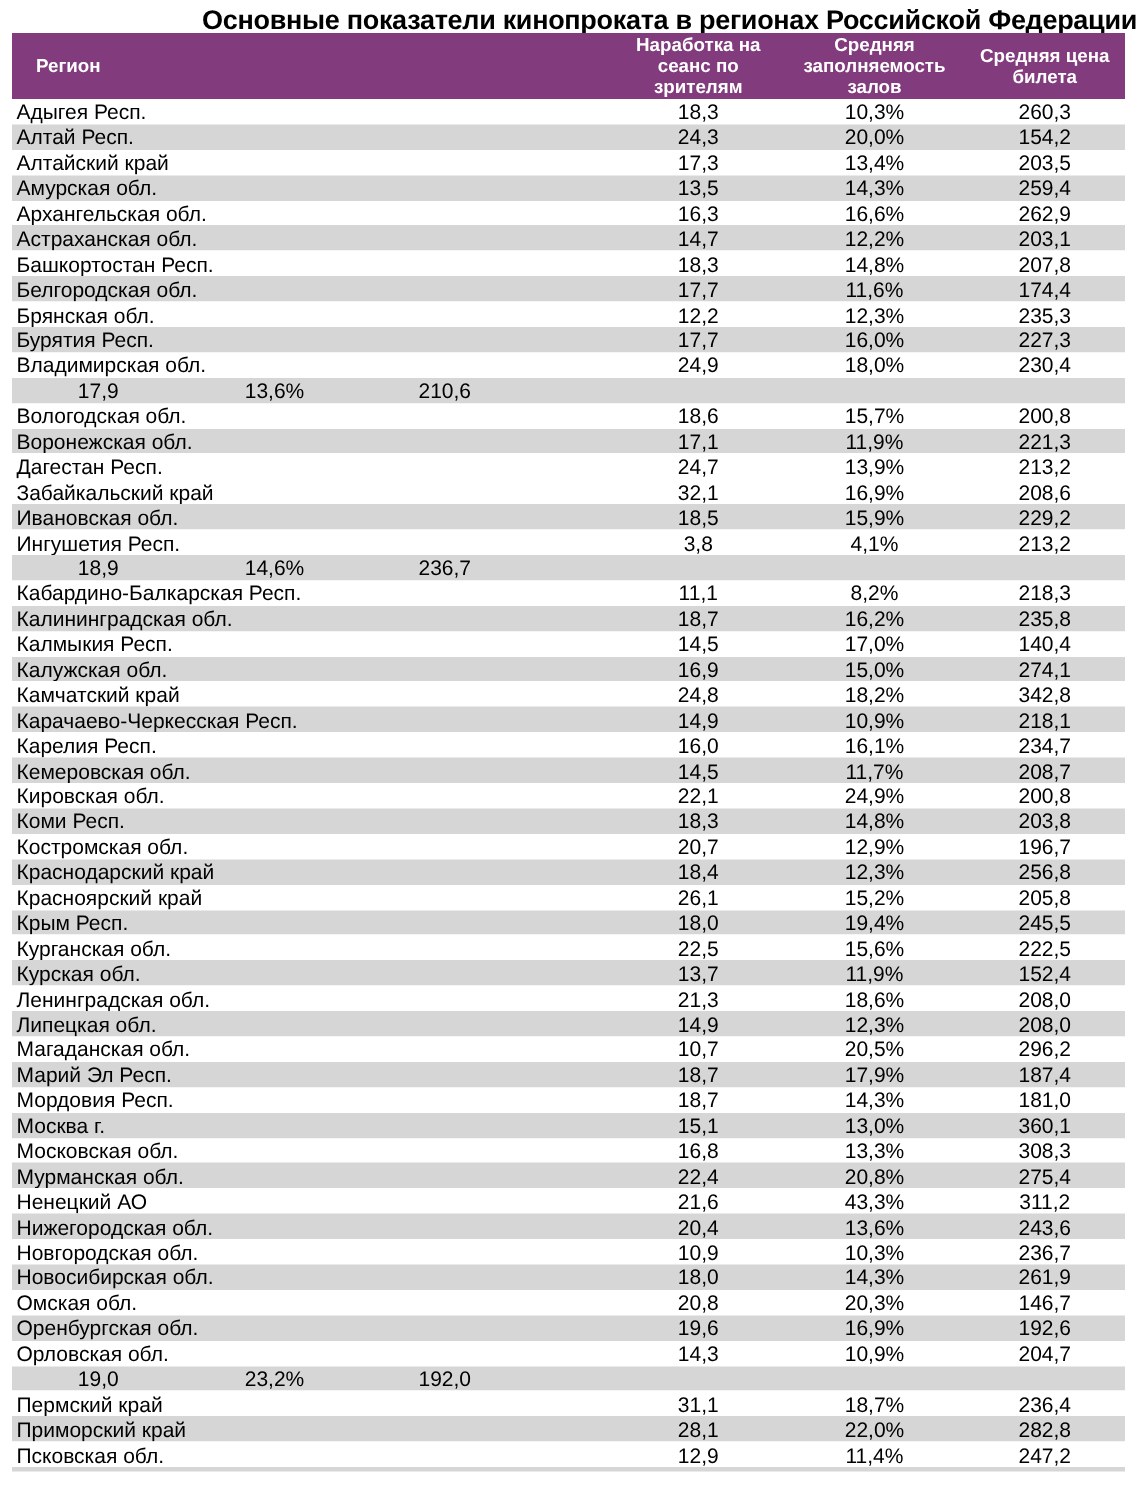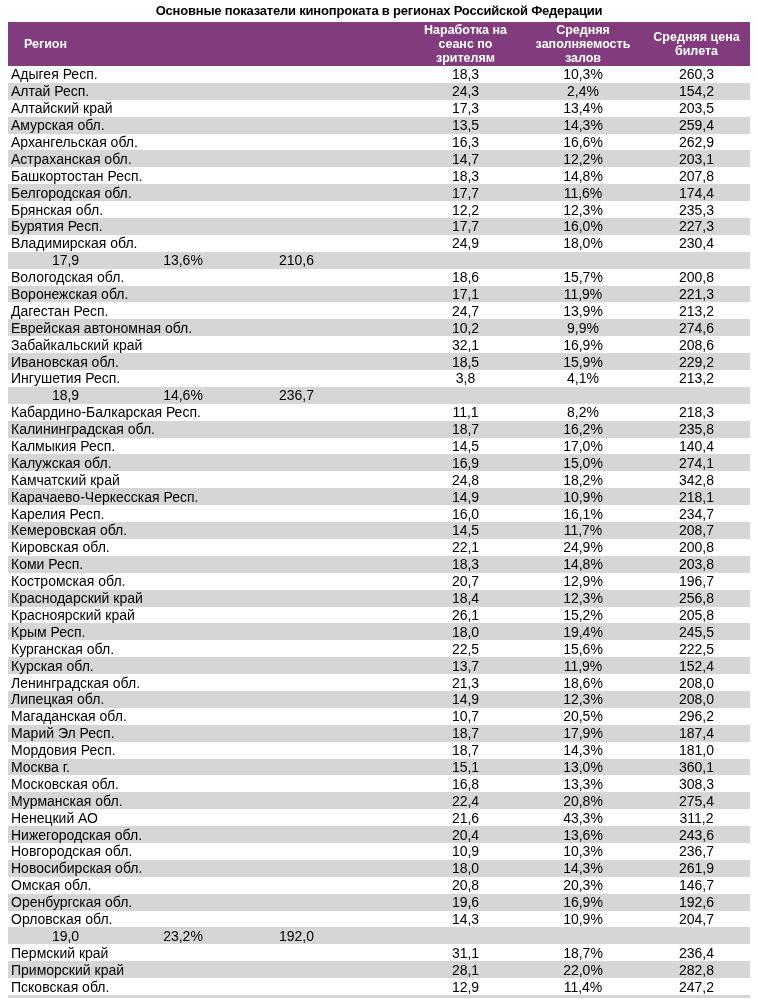--- a/index.html
+++ b/index.html
@@ -19,22 +19,22 @@
   .page {
     position: relative;
     width: 758px; height: 999px;
     overflow: hidden;
     background: var(--background);
   }
   .title {
     position: absolute;
     top: 3px; left: 0;
     width: 758px;
-    text-align: center;
-    font-size: 13px;
+    text-align: right;
+    font-size: 18px;
     font-weight: bold;
     letter-spacing: -0.2px;
     color: var(--body-text);
   }
   .table {
     position: absolute;
     top: 22px; left: 8px;
     width: 742px;
   }
   .thead {
@@ -99,21 +99,21 @@
     <div id="tbody">
         <div class="tr">
           <div class="td col-region">Адыгея Респ.</div>
           <div class="td col-c1">18,3</div>
           <div class="td col-c2">10,3%</div>
           <div class="td col-c3">260,3</div>
         </div>
         <div class="tr alt">
           <div class="td col-region">Алтай Респ.</div>
           <div class="td col-c1">24,3</div>
-          <div class="td col-c2">2,4%</div>
+          <div class="td col-c2">20,0%</div>
           <div class="td col-c3">154,2</div>
         </div>
         <div class="tr">
           <div class="td col-region">Алтайский край</div>
           <div class="td col-c1">17,3</div>
           <div class="td col-c2">13,4%</div>
           <div class="td col-c3">203,5</div>
         </div>
         <div class="tr alt">
           <div class="td col-region">Амурская обл.</div>
@@ -178,26 +178,20 @@
           <div class="td col-region">Воронежская обл.</div>
           <div class="td col-c1">17,1</div>
           <div class="td col-c2">11,9%</div>
           <div class="td col-c3">221,3</div>
         </div>
         <div class="tr">
           <div class="td col-region">Дагестан Респ.</div>
           <div class="td col-c1">24,7</div>
           <div class="td col-c2">13,9%</div>
           <div class="td col-c3">213,2</div>
-        </div>
-        <div class="tr alt">
-          <div class="td col-region">Еврейская автономная обл.</div>
-          <div class="td col-c1">10,2</div>
-          <div class="td col-c2">9,9%</div>
-          <div class="td col-c3">274,6</div>
         </div>
         <div class="tr">
           <div class="td col-region">Забайкальский край</div>
           <div class="td col-c1">32,1</div>
           <div class="td col-c2">16,9%</div>
           <div class="td col-c3">208,6</div>
         </div>
         <div class="tr alt">
           <div class="td col-region">Ивановская обл.</div>
           <div class="td col-c1">18,5</div>

